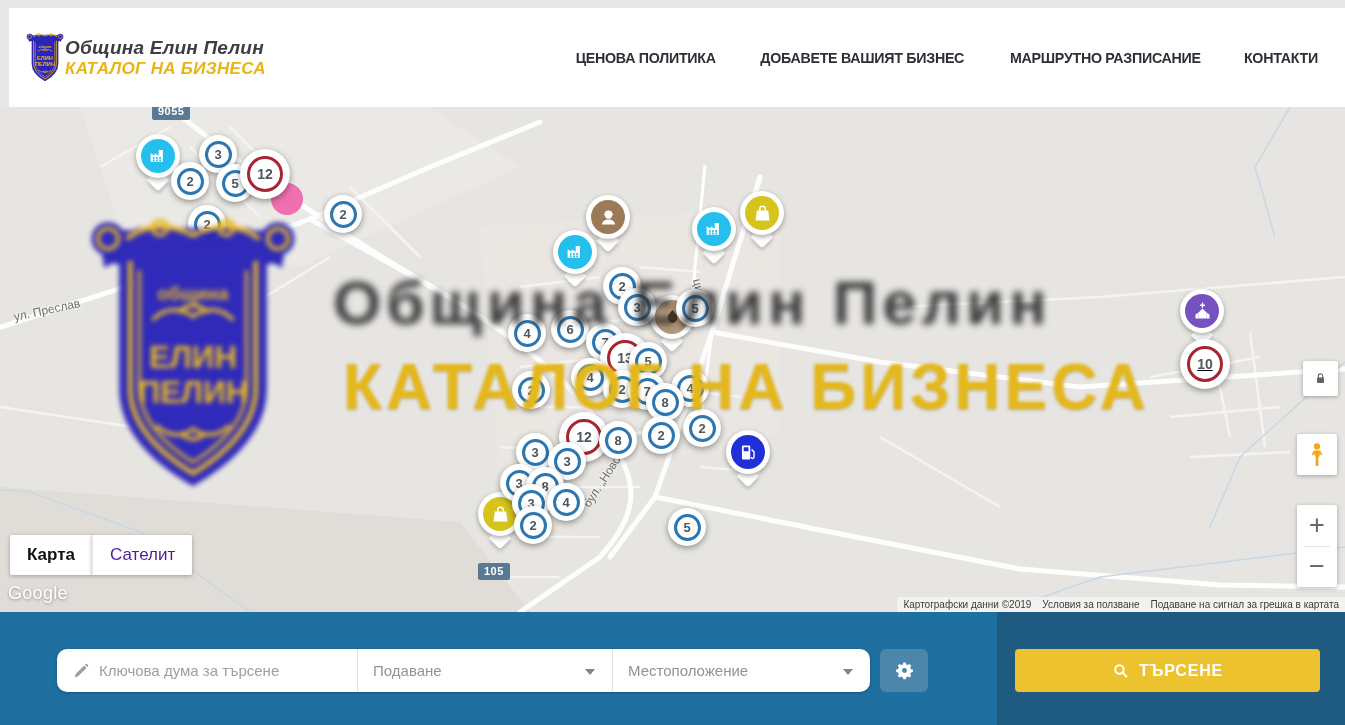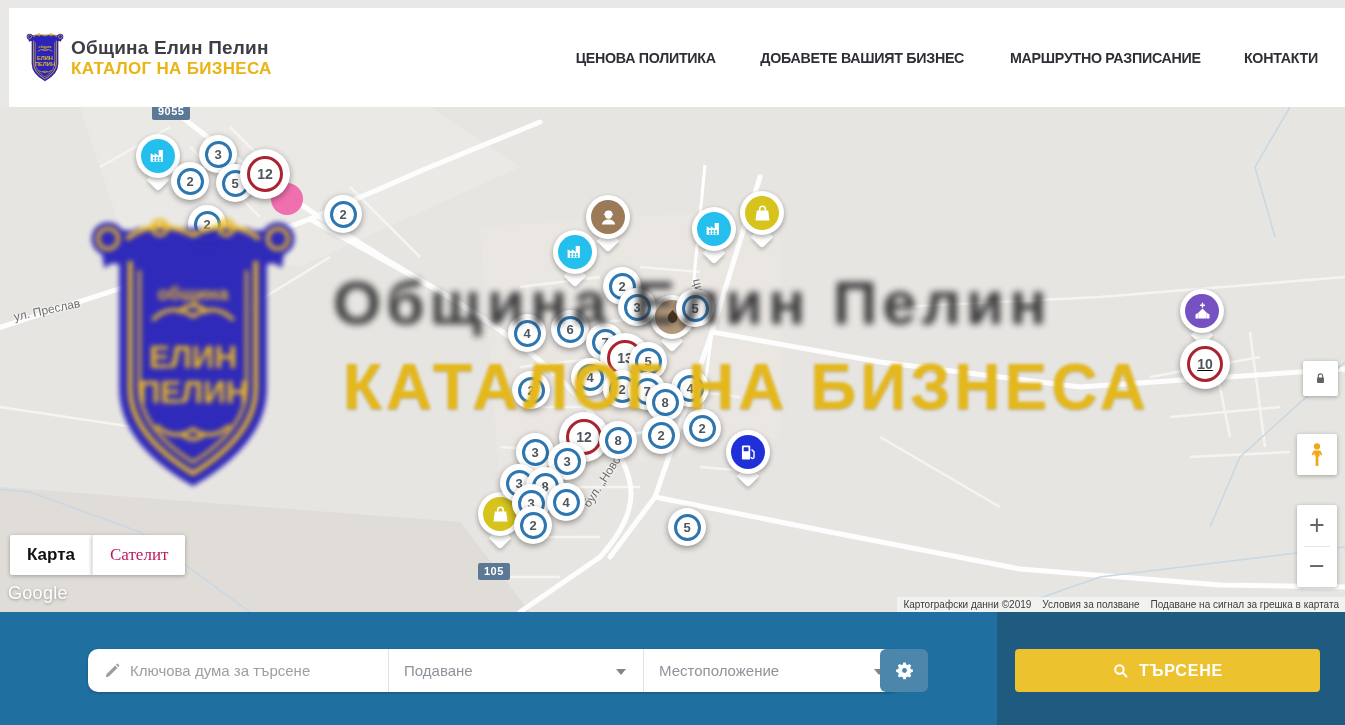--- a/index.html
+++ b/index.html
@@ -3,21 +3,21 @@
 <meta charset="utf-8">
 <style>
   * { margin:0; padding:0; box-sizing:border-box; }
   html,body { width:1345px; height:725px; overflow:hidden; font-family:"Liberation Sans", sans-serif; background:#e9e8e7; }
   .page { position:relative; width:1345px; height:725px; }
 
   
   .header { position:absolute; left:9px; top:8px; right:0; height:99px; background:#ffffff; z-index:20; display:flex; align-items:center; }
   .brand { display:flex; align-items:center; margin-left:16px; }
   .brand-logo { width:40px; height:62px; flex:0 0 auto; }
-  .brand-text { margin-left:6px; line-height:1.15; }
+  .brand-text { margin-left:0; line-height:1.15;font-style:italic; }
   .brand-title { font-size:19px; font-weight:700; color:#3d3d45; letter-spacing:.2px; }
   .brand-subtitle { font-size:17px; font-weight:700; color:#e9b414; letter-spacing:.3px; }
   .nav { margin-left:auto; margin-right:25px; display:flex; gap:36px; }
   .nav a { text-decoration:none; font-size:15px; font-weight:700; color:#2e2e36; letter-spacing:-0.3px; white-space:nowrap; transform:scaleX(.95); }
 
   
   .map { position:absolute; left:0; top:107px; width:1345px; height:505px; background:#e7e5e1; overflow:hidden; z-index:1; cursor:grab; }
   .map svg.roads { position:absolute; left:0; top:0; z-index:1; }
 
   .road-badge { position:absolute; z-index:2; background:#5b7894; color:#fff; font-size:11px; font-weight:700; padding:2px 6px 3px; border-radius:2px; letter-spacing:.5px; }
@@ -38,37 +38,37 @@
   .wm { position:absolute; z-index:6; pointer-events:none; }
   .wm-crest { left:76px; top:106px; width:234px; height:288px; filter:blur(2.5px); opacity:.97; }
   .wm-line1 { left:333px; top:160px; font-size:62px; font-weight:700; letter-spacing:5px; color:#2f2f31; filter:blur(3.5px); white-space:nowrap; opacity:.94; }
   .wm-line2 { left:343px; top:243px; font-size:64px; font-weight:700; letter-spacing:4px; color:#e4b71b; filter:blur(1.6px); white-space:nowrap; text-shadow:0 1px 2px rgba(0,0,0,.25); }
 
   
   .ctl { position:absolute; z-index:8; background:#fff; box-shadow:0 1px 4px rgba(0,0,0,.3); border-radius:2px; }
   .maptype { left:10px; top:428px; height:40px; display:flex; align-items:stretch; background:transparent; box-shadow:none; }
   .maptype .mt-btn { background:#fff; box-shadow:0 1px 4px rgba(0,0,0,.3); display:flex; align-items:center; padding:0 17px; font-size:17px; cursor:pointer; }
   .mt-map { font-weight:700; color:#111; border-radius:2px 0 0 2px; }
-  .mt-sat { color:#be185d; border-radius:0 2px 2px 0; border-left:1px solid #e6e6e6;font-family:Liberation Serif, serif; }
+  .mt-sat { color:#4c1d95; border-radius:0 2px 2px 0; border-left:1px solid #e6e6e6; }
   .lock-btn { left:1303px; top:254px; width:35px; height:35px; display:flex; align-items:center; justify-content:center; cursor:pointer; }
   .lock-btn svg { width:15px; height:15px; }
   .pegman { left:1297px; top:327px; width:40px; height:41px; display:flex; align-items:center; justify-content:center; cursor:pointer; }
   .pegman svg { width:22px; height:26px; }
   .zoomctl { left:1297px; top:398px; width:40px; height:82px; display:flex; flex-direction:column; }
   .zoomctl .zbtn { flex:1; display:flex; align-items:center; justify-content:center; font-size:27px; color:#666; cursor:pointer; font-weight:400; }
   .zoomctl .zdiv { height:1px; margin:0 7px; background:#e6e6e6; }
 
   .google-logo { position:absolute; z-index:8; left:8px; bottom:8px; font-size:18px; font-weight:400; color:#ffffff; letter-spacing:.3px; text-shadow:0 1px 3px rgba(80,80,80,.55); }
   .attrib { position:absolute; z-index:8; right:0; bottom:0; height:15px; display:flex; align-items:center; gap:11px; background:rgba(245,245,245,.8); padding:0 6px; font-size:10px; color:#3c3c3c; }
   .attrib a { color:#3c3c3c; text-decoration:none; }
 
   
   .searchbar { position:absolute; left:0; bottom:0; width:1345px; height:113px; background:#1f6fa0; z-index:20; }
   .search-panel-right { position:absolute; right:0; top:0; width:348px; height:113px; background:#1f5a80; }
-  .input-group { position:absolute; left:57px; top:37px; width:813px; height:43px; background:#fff; border-radius:10px; box-shadow:0 1px 3px rgba(0,0,0,.25); display:flex;margin-left:31px; }
+  .input-group { position:absolute; left:57px; top:37px; width:813px; height:43px; background:#fff; border-radius:10px; box-shadow:0 1px 3px rgba(0,0,0,.25); display:flex; }
   .ig-sec { position:relative; display:flex; align-items:center; height:100%; cursor:pointer; }
   .ig-sec + .ig-sec { border-left:1px solid #e2e2e2; }
   .sec-keyword { width:300px; }
   .sec-cat { width:255px; }
   .sec-loc { width:258px; }
   .sec-keyword svg { width:17px; height:17px; margin-left:16px; flex:0 0 auto; }
   .sec-keyword input { border:0; outline:0; flex:1; margin-left:9px; margin-right:10px; font-size:15px; font-family:inherit; color:#444; }
   .sec-keyword input::placeholder { color:#9aa0a5; }
   .dd-label { margin-left:15px; font-size:15px; color:#8d949b; }
   .caret { position:absolute; right:17px; top:50%; margin-top:-2px; width:0; height:0; border-left:5px solid transparent; border-right:5px solid transparent; border-top:6px solid #7e868d; }

